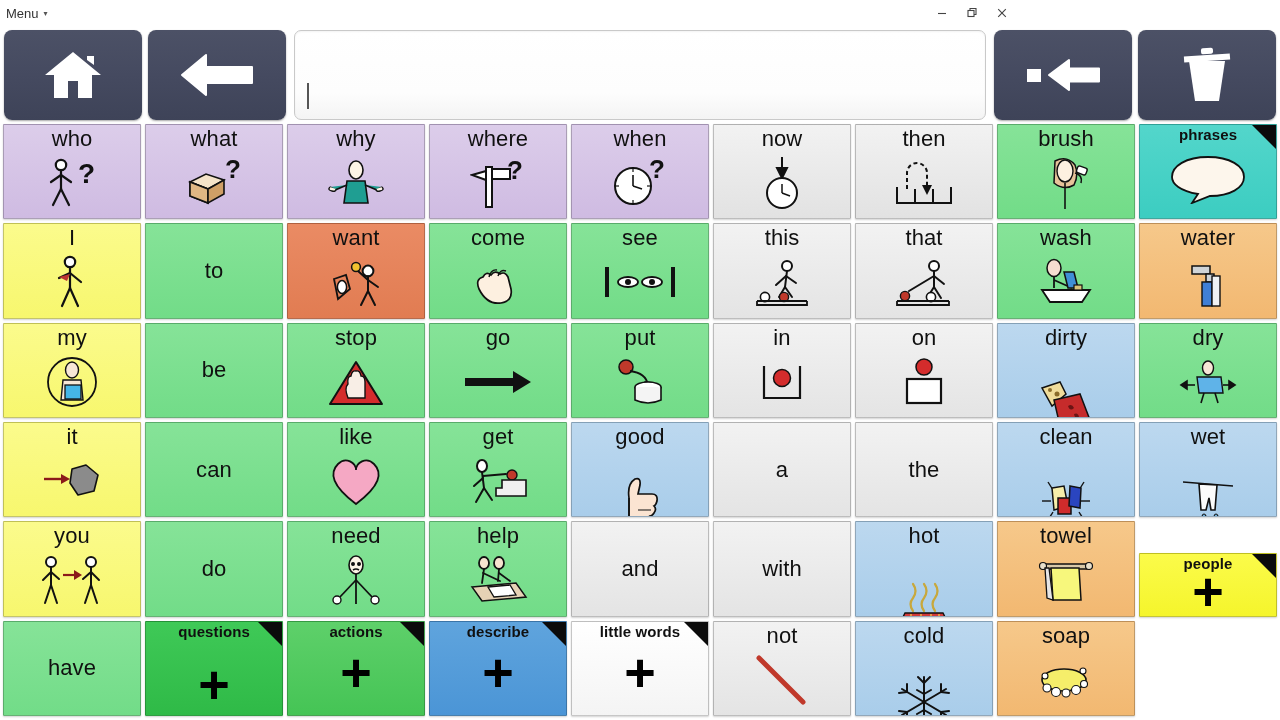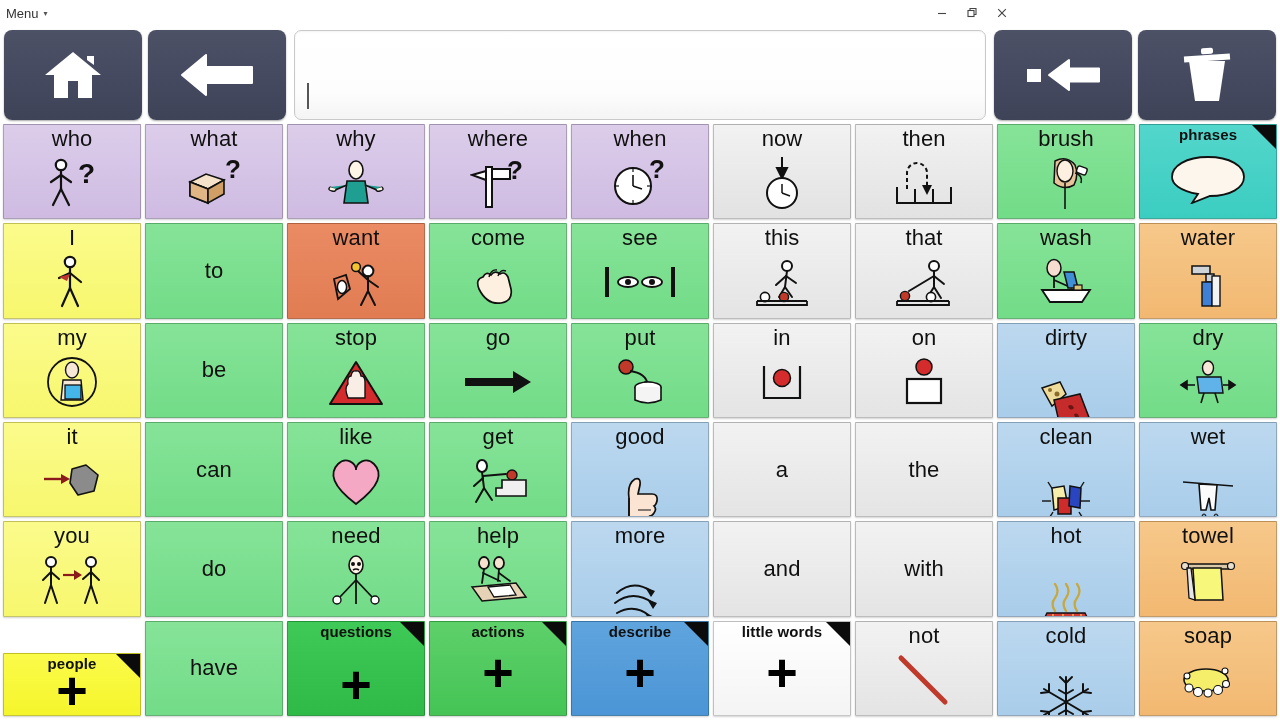--- a/index.html
+++ b/index.html
@@ -686,35 +686,20 @@
           <g stroke="#111" stroke-width="1.8" fill="none" stroke-linecap="round">
             <ellipse cx="18" cy="8" rx="5" ry="6" fill="#f6e3cf"></ellipse>
             <line x1="18" y1="14" x2="16" y2="28"></line>
             <line x1="17" y1="18" x2="34" y2="26"></line>
             <ellipse cx="33" cy="8" rx="5" ry="6" fill="#f6e3cf"></ellipse>
             <line x1="33" y1="14" x2="32" y2="26"></line>
             <line x1="33" y1="18" x2="44" y2="26"></line>
           </g>
           <path d="M6 32 L50 28 L60 42 L16 46 Z" fill="#e6d2b5" stroke="#111" stroke-width="1.5"></path>
           <path d="M22 32 L44 30 L50 40 L28 42 Z" fill="#fff" stroke="#111" stroke-width="1.3"></path>
-        </svg>
-      </div>
-    </div>
-    <div class="cell c-describe">
-      <div class="label">more</div>
-      <div class="art">
-        <svg width="62" height="48" viewBox="0 0 62 48">
-          <g fill="none" stroke="#111" stroke-width="2" stroke-linecap="round">
-            <path d="M8 18 q16 -14 34 -2"></path>
-            <path d="M6 28 q18 -14 38 0"></path>
-            <path d="M8 38 q18 -10 34 4"></path>
-          </g>
-          <polygon points="46,16 36,12 42,22" fill="#111"></polygon>
-          <polygon points="48,28 38,24 44,34" fill="#111"></polygon>
-          <polygon points="46,42 36,38 42,48" fill="#111"></polygon>
         </svg>
       </div>
     </div>
     <div class="cell c-little centered">
       <div class="label">and</div>
     </div>
     <div class="cell c-little centered">
       <div class="label">with</div>
     </div>
     <div class="cell c-describe">

